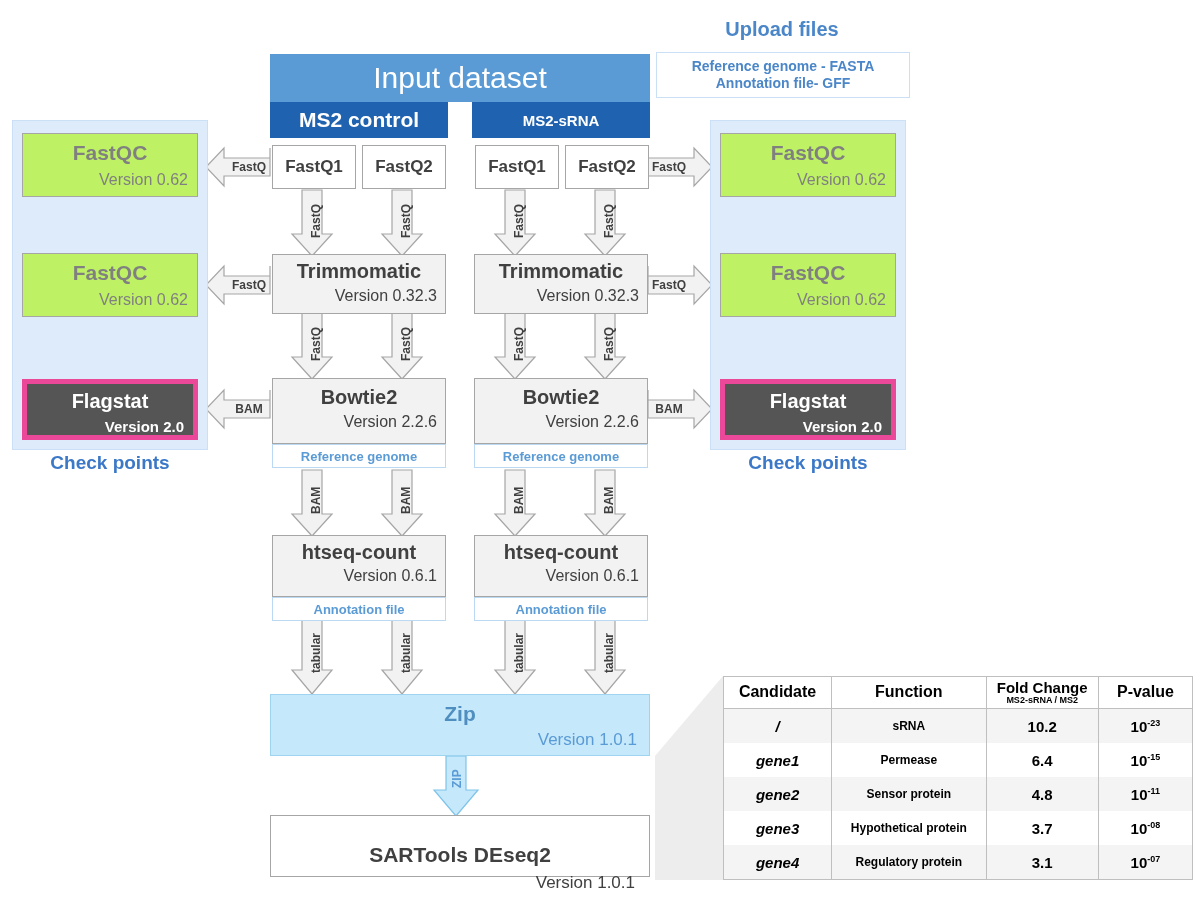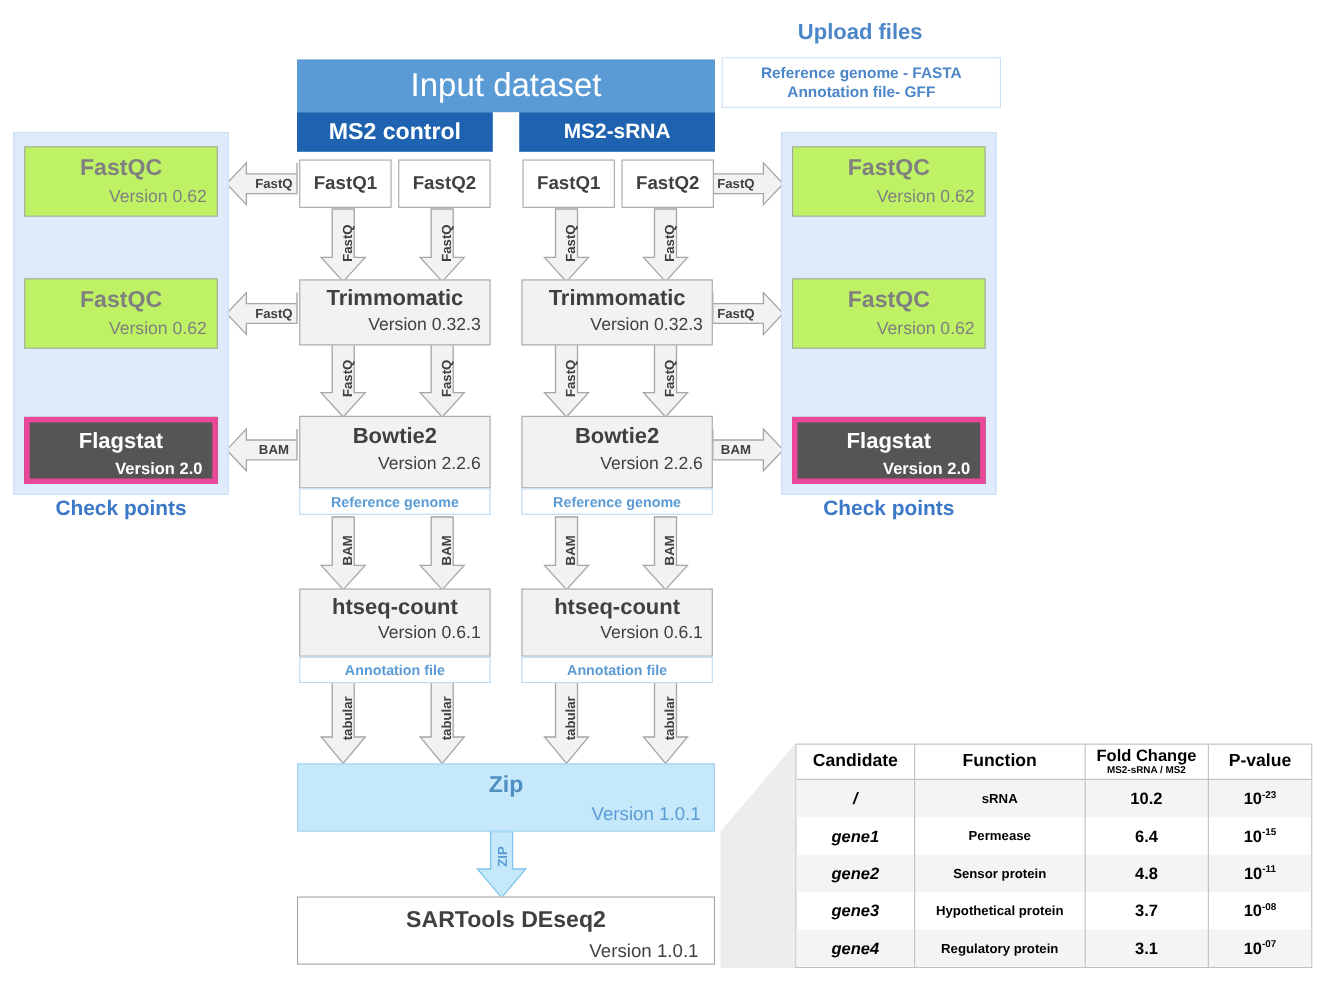--- a/index.html
+++ b/index.html
@@ -122,21 +122,21 @@
     <span>Input dataset</span>
   </div>
 
   <div class="abs uploadnote" style="left:656px;top:52px;width:254px;height:46px;font-size:14px;">
     <span>Reference genome - FASTA</span>
     <span>Annotation file- GFF</span>
   </div>
   <div class="abs hdr-sub" style="left:270px;top:102px;width:178px;height:36px;font-size:21px;">
     <span>MS2 control</span>
   </div>
-  <div class="abs hdr-sub" style="left:472px;top:102px;width:178px;height:36px;font-size:19px;">
+  <div class="abs hdr-sub" style="left:472px;top:102px;width:178px;height:36px;font-size:15px;">
     <span>MS2-sRNA</span>
   </div>
 
   <div class="abs cppanel" style="left:12px;top:120px;width:196px;height:330px;"></div>
   <div class="abs whitebox" style="left:22px;top:133px;width:176px;height:64px;padding:7px 9px;">
     <div class="tname" style="font-size:21px;">FastQC</div>
     <div class="tver" style="font-size:16px;margin-top:6px;">Version 0.62</div>
   </div>
   <div class="abs whitebox" style="left:22px;top:253px;width:176px;height:64px;padding:7px 9px;">
     <div class="tname" style="font-size:21px;">FastQC</div>
@@ -220,21 +220,21 @@
   </div>
   <div class="abs substrip" style="left:474px;top:597px;width:174px;height:24px;font-size:13px;">
     <span>Annotation file</span>
   </div>
 
   <div class="abs zipbox" style="left:270px;top:694px;width:380px;height:62px;padding:7px 12px;">
     <div class="zipname" style="font-size:21px;">Zip</div>
     <div class="zipver" style="font-size:17px;margin-top:4px;">Version 1.0.1</div>
   </div>
 
-  <div class="abs sarbox" style="left:270px;top:815px;width:380px;height:62px;padding:9px 14px;">
+  <div class="abs sarbox" style="left:270px;top:815px;width:380px;height:62px;padding:27px 14px;">
     <div class="sarname" style="font-size:21px;">SARTools DEseq2</div>
     <div class="sarver" style="font-size:17px;margin-top:6px;">Version 1.0.1</div>
   </div>
 
   <div class="alabel" style="left:226px;top:157px;width:46px;height:20px;">
       <span>FastQ</span>
     </div>
   <div class="alabel" style="left:226px;top:275px;width:46px;height:20px;">
       <span>FastQ</span>
     </div>

